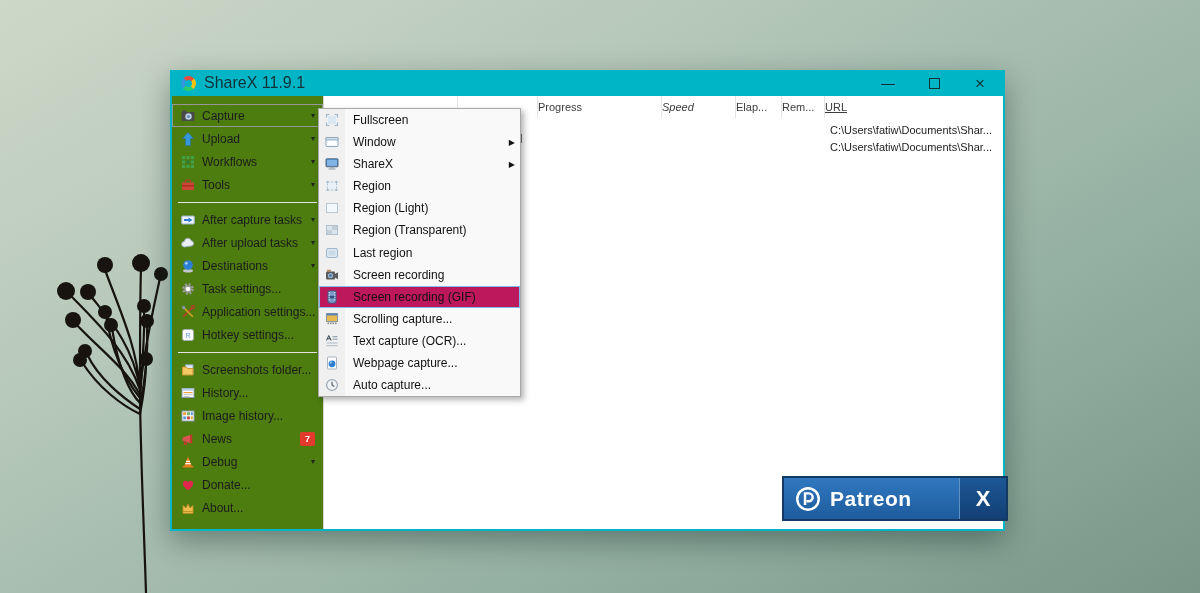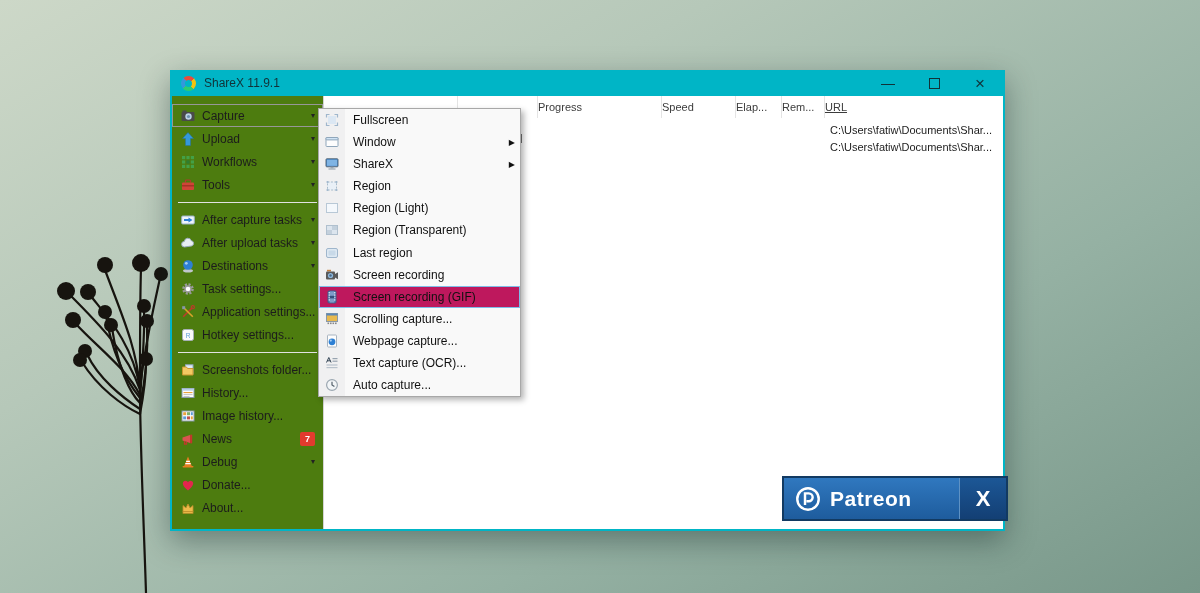--- a/index.html
+++ b/index.html
@@ -4,21 +4,21 @@
 <style>
   html,body{margin:0;padding:0}
   body{width:1200px;height:593px;overflow:hidden;position:relative;font-family:"Liberation Sans",sans-serif;}
   .desktop{position:absolute;inset:0;background:linear-gradient(150deg,#cdd8c8 0%,#b6c8b9 32%,#95b1a3 68%,#789789 100%);}
   .plant{position:absolute;left:28px;top:228px;z-index:1;}
   
   .win{position:absolute;left:170px;top:70px;width:835px;height:461px;background:#fff;border:2px solid #00b5c6;border-top:none;box-sizing:border-box;box-shadow:0 10px 28px rgba(15,35,35,.4);z-index:2;}
   .titlebar{height:26px;background:#00b5c6;display:flex;align-items:center;padding-left:9px;}
   .sharex-logo{width:15px;height:15px;border-radius:50%;background:conic-gradient(from -40deg,#e74c3c 0 90deg,#f1c40f 90deg 180deg,#2ecc71 180deg 270deg,#3498db 270deg 360deg);position:relative;flex:none;}
   .sharex-logo::after{content:"";position:absolute;inset:4px;border-radius:50%;background:#00b5c6;}
-  .tb-title{font-size:12px;color:#113238;margin-left:8px;text-align:right;}
+  .tb-title{font-size:16px;color:#113238;margin-left:8px;text-align:right;}
   .tb-btns{margin-left:auto;display:flex;height:100%;}
   .tb-btn{width:46px;display:flex;align-items:center;justify-content:center;color:#113238;font-size:14px;}
   .maxbox{width:9px;height:9px;border:1px solid #113238;}
   .closex{font-size:17px;line-height:1;}
   .body{display:flex;height:433px;background:#fff;}
   
   .sidebar{width:152px;border-right:1px solid #d4d4d4;padding-top:8px;box-sizing:border-box;flex:none;background:#4d7c0f;}
   .side-item{height:23px;display:flex;align-items:center;padding:0 4px 0 7px;font-size:12px;color:#1c1c1c;}
   .side-item.open{box-shadow:inset 0 0 0 1px #979797;}
   .ic{width:17px;height:15px;margin-right:6px;flex:none;display:flex;align-items:center;justify-content:center;}
@@ -292,21 +292,21 @@
           <svg width="28" height="28" viewBox="0 0 30 30">
               <circle cx="15" cy="15" r="11.5" fill="none" stroke="#fff" stroke-width="2.6"></circle>
               <path d="M11.8 21.5 V9 h4 a4.2 4.2 0 0 1 0 8.4 h-2.4" fill="none" stroke="#fff" stroke-width="2.6"></path>
             </svg>
         </span>
         <span class="pat-text">Patreon</span>
         <span class="pat-x">X</span>
       </div>
     <div class="vline" style="left: 133px;"></div>
         <div class="col-h" style="left: 213px; width: 124px;">Progress</div>
-        <div class="col-h" style="left: 337px; width: 74px;">Speed</div>
+        <div class="col-h" style="left: 337px; width: 74px; font-style: italic;">Speed</div>
         <div class="col-h" style="left: 411px; width: 46px;">Elap...</div>
         <div class="col-h" style="left: 457px; width: 43px;">Rem...</div>
         <div class="col-h" style="left: 500px; width: 178px; text-decoration: underline;">URL</div>
         <span class="status-frag">ed</span>
         <span class="row-url" style="top: 28px;">C:\Users\fatiw\Documents\Shar...</span>
         <span class="row-url" style="top: 45px;">C:\Users\fatiw\Documents\Shar...</span>
       </div>
   </div>
 </div>
 
@@ -426,41 +426,41 @@
             <rect x="7.5" y="10.5" width="1.6" height="1.6"></rect>
             <rect x="10" y="10.5" width="1.6" height="1.6"></rect>
           </g>
         </svg>
       </span>
       <span class="lbl">Scrolling capture...</span>
     </div>
     <div class="m-item">
       <span class="ic">
         <svg viewBox="0 0 14 14">
-          <rect x="2.5" y="1" width="9" height="12" rx=".8" fill="#fdfdfd" stroke="#a8b4c0"></rect>
-          <circle cx="7" cy="7.8" r="3.4" fill="#2d7fd4"></circle>
-          <circle cx="5.8" cy="6.6" r="1.1" fill="#bcdcf5" opacity=".85"></circle>
-        </svg>
-      </span>
-      <span class="lbl">Webpage capture...</span>
-    </div>
-    <div class="m-item">
-      <span class="ic">
-        <svg viewBox="0 0 14 14">
           <path d="M1.5 6.5 L3.8 1.5 L6.1 6.5 M2.4 4.8 h2.9" stroke="#334455" fill="none" stroke-width="1"></path>
           <rect x="7.5" y="2" width="5" height="1.2" fill="#98a4b0"></rect>
           <rect x="7.5" y="4.6" width="5" height="1.2" fill="#98a4b0"></rect>
           <rect x="1.5" y="8.4" width="11" height="1.2" fill="#b8c2cc"></rect>
           <rect x="1.5" y="11" width="11" height="1.2" fill="#b8c2cc"></rect>
         </svg>
       </span>
       <span class="lbl">Text capture (OCR)...</span>
     </div>
     <div class="m-item">
       <span class="ic">
         <svg viewBox="0 0 14 14">
+          <rect x="2.5" y="1" width="9" height="12" rx=".8" fill="#fdfdfd" stroke="#a8b4c0"></rect>
+          <circle cx="7" cy="7.8" r="3.4" fill="#2d7fd4"></circle>
+          <circle cx="5.8" cy="6.6" r="1.1" fill="#bcdcf5" opacity=".85"></circle>
+        </svg>
+      </span>
+      <span class="lbl">Webpage capture...</span>
+    </div>
+    <div class="m-item">
+      <span class="ic">
+        <svg viewBox="0 0 14 14">
           <circle cx="7" cy="7" r="5.4" fill="#f2f5f7" stroke="#9aa6b0" stroke-width="1.2"></circle>
           <path d="M7 3.8 V7 L9.4 8.6" stroke="#53606a" stroke-width="1.2" fill="none"></path>
         </svg>
       </span>
       <span class="lbl">Auto capture...</span>
     </div>
   </div>
 
 </body></html>

